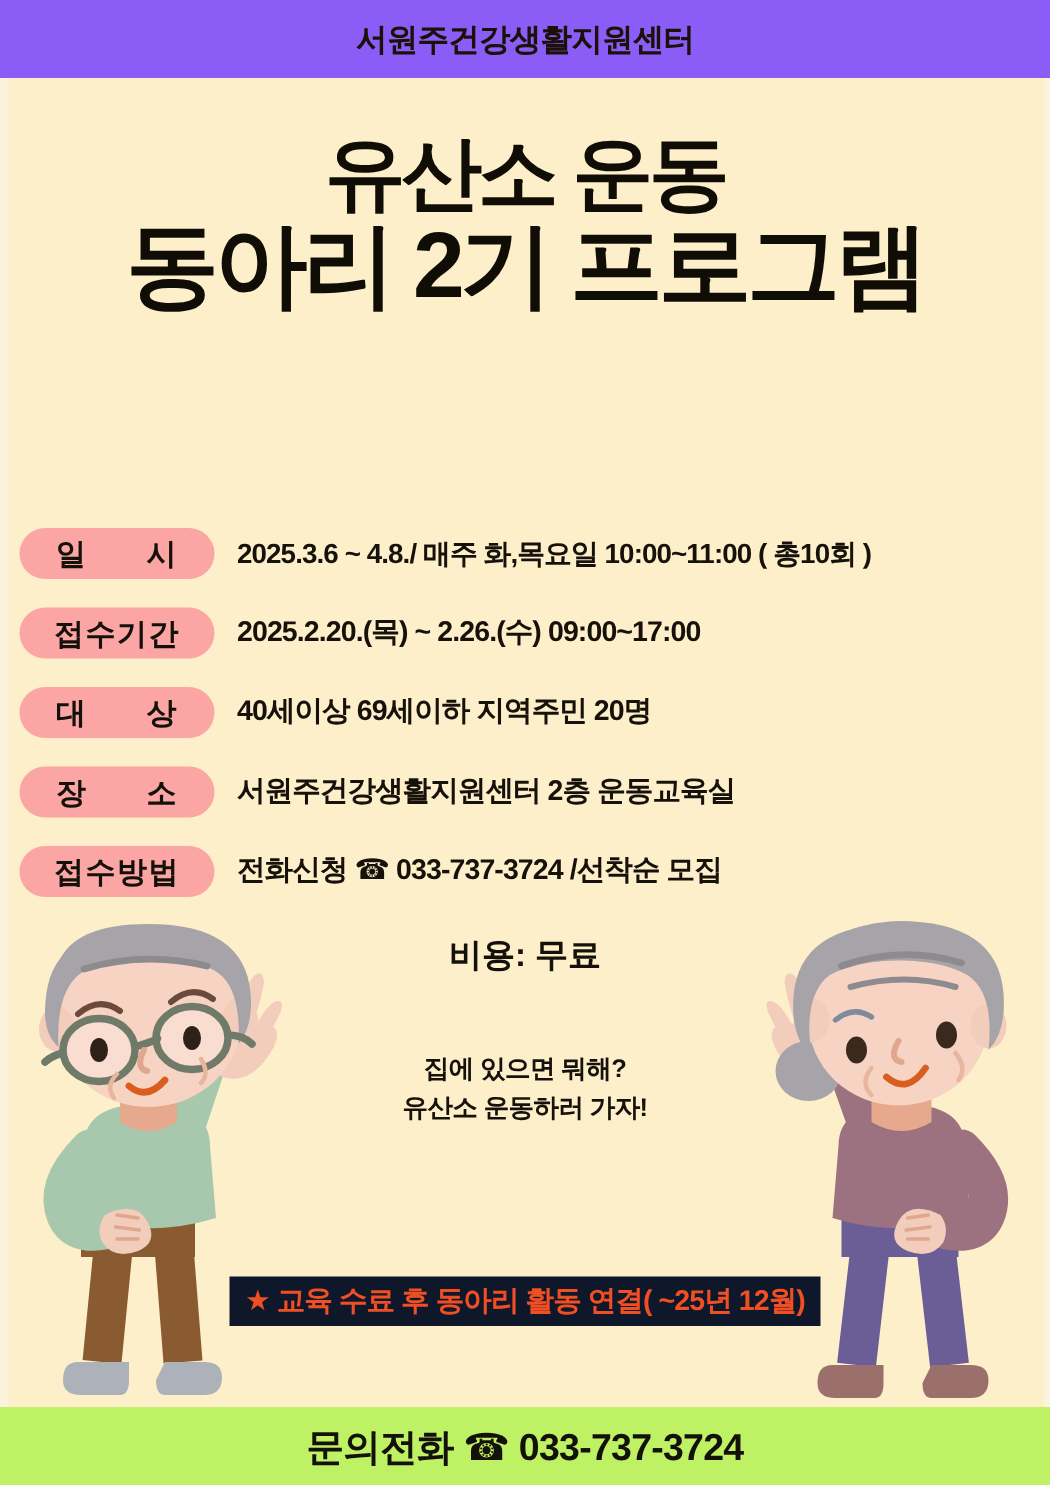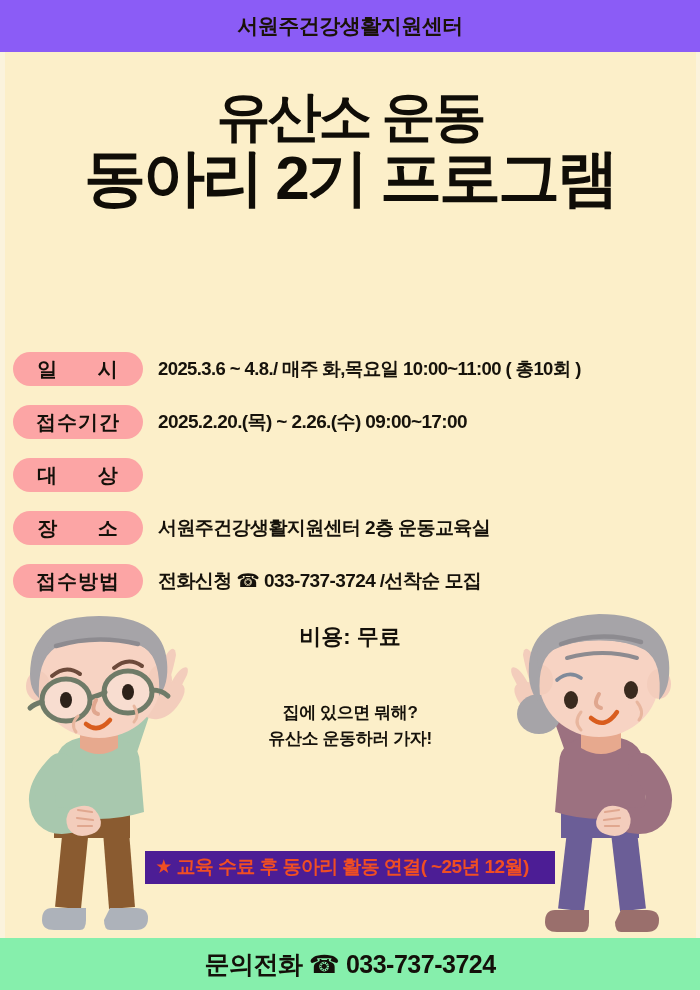--- a/index.html
+++ b/index.html
@@ -14,21 +14,21 @@
   
   .band-top{
     position:absolute;left:0;top:0;width:700px;height:52px;
     background:#8b5cf6;display:flex;align-items:center;justify-content:center;
   }
   .band-top .t{
     font-size:21px;font-weight:bold;color:#1a1208;letter-spacing:-0.5px;
   }
   .band-bottom{
     position:absolute;left:0;bottom:0;width:700px;height:52px;
-    background:#86efac;display:flex;align-items:center;justify-content:center;
+    background:#bef264;display:flex;align-items:center;justify-content:center;
   }
   .band-bottom .t{
     font-size:25px;font-weight:bold;color:#14100a;letter-spacing:-0.5px;
   }
   .edge-left{position:absolute;left:0;top:52px;width:5px;height:886px;background:#FBF3DD;}
   .edge-right{position:absolute;right:0;top:52px;width:4px;height:886px;background:#FBF3DD;}
 
   
   .title{
     position:absolute;left:0;top:88px;width:700px;text-align:center;
@@ -64,21 +64,21 @@
   .tagline{
     position:absolute;left:0;top:700px;width:700px;text-align:center;
     font-size:17px;font-weight:bold;color:#16120b;line-height:1.5;letter-spacing:-0.4px;
   }
 
   
   .highlight{
     position:absolute;left:0;top:851px;width:700px;text-align:center;
   }
   .highlight .inner{
-    display:inline-block;background:#4c1d95;padding:3px 26px 4px 10px;
+    display:inline-block;background:#0f172a;padding:3px 10px 4px 10px;
     font-size:19px;font-weight:bold;color:#F04E23;letter-spacing:-0.6px;
     white-space:nowrap;
   }
 
   
   .char{position:absolute;bottom:52px;}
   .char.left{left:-6px;width:210px;height:350px;}
   .char.right{right:-4px;width:205px;height:350px;}
   svg{display:block;overflow:visible;}
 </style>
@@ -109,20 +109,21 @@
     <div class="row r2">
       <div class="pill">
         <span>접수기간</span>
       </div>
       <div class="val">2025.2.20.(목) ~ 2.26.(수) 09:00~17:00</div>
     </div>
     <div class="row r3">
       <div class="pill">
         <span>대      상</span>
       </div>
+      <div class="val">40세이상 69세이하 지역주민 20명</div>
     </div>
     <div class="row r4">
       <div class="pill">
         <span>장      소</span>
       </div>
       <div class="val">서원주건강생활지원센터 2층 운동교육실</div>
     </div>
     <div class="row r5">
       <div class="pill">
         <span>접수방법</span>

